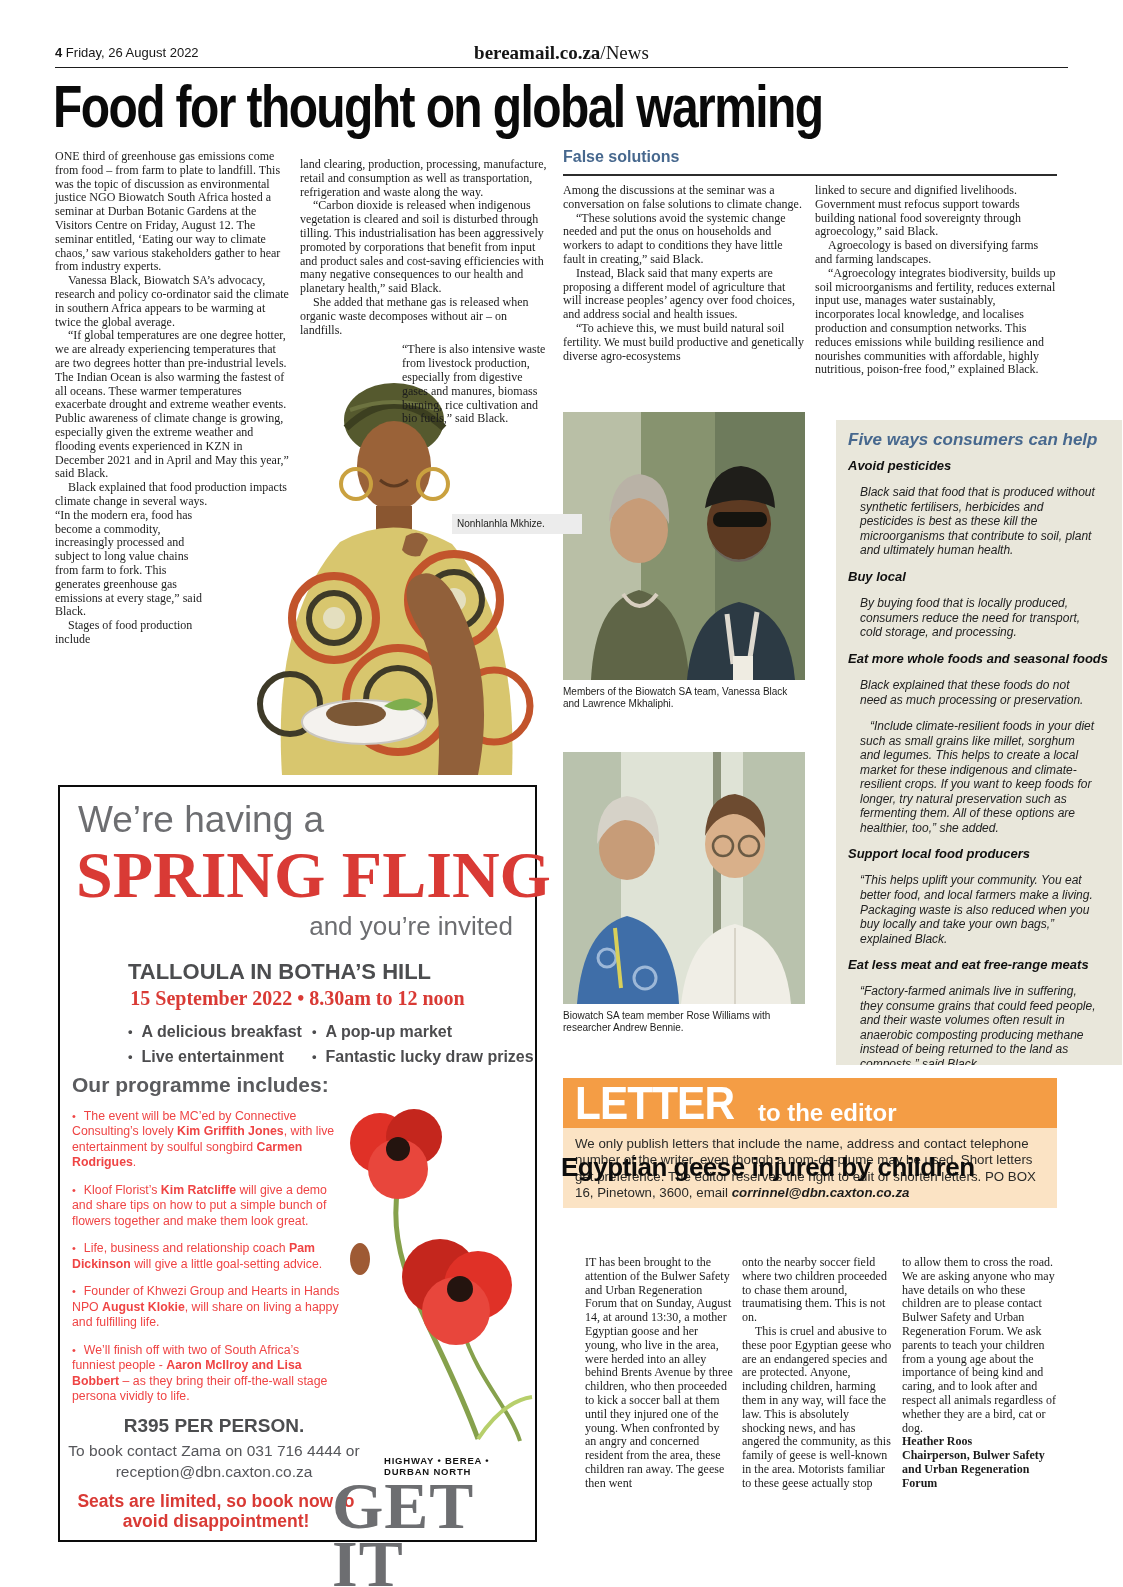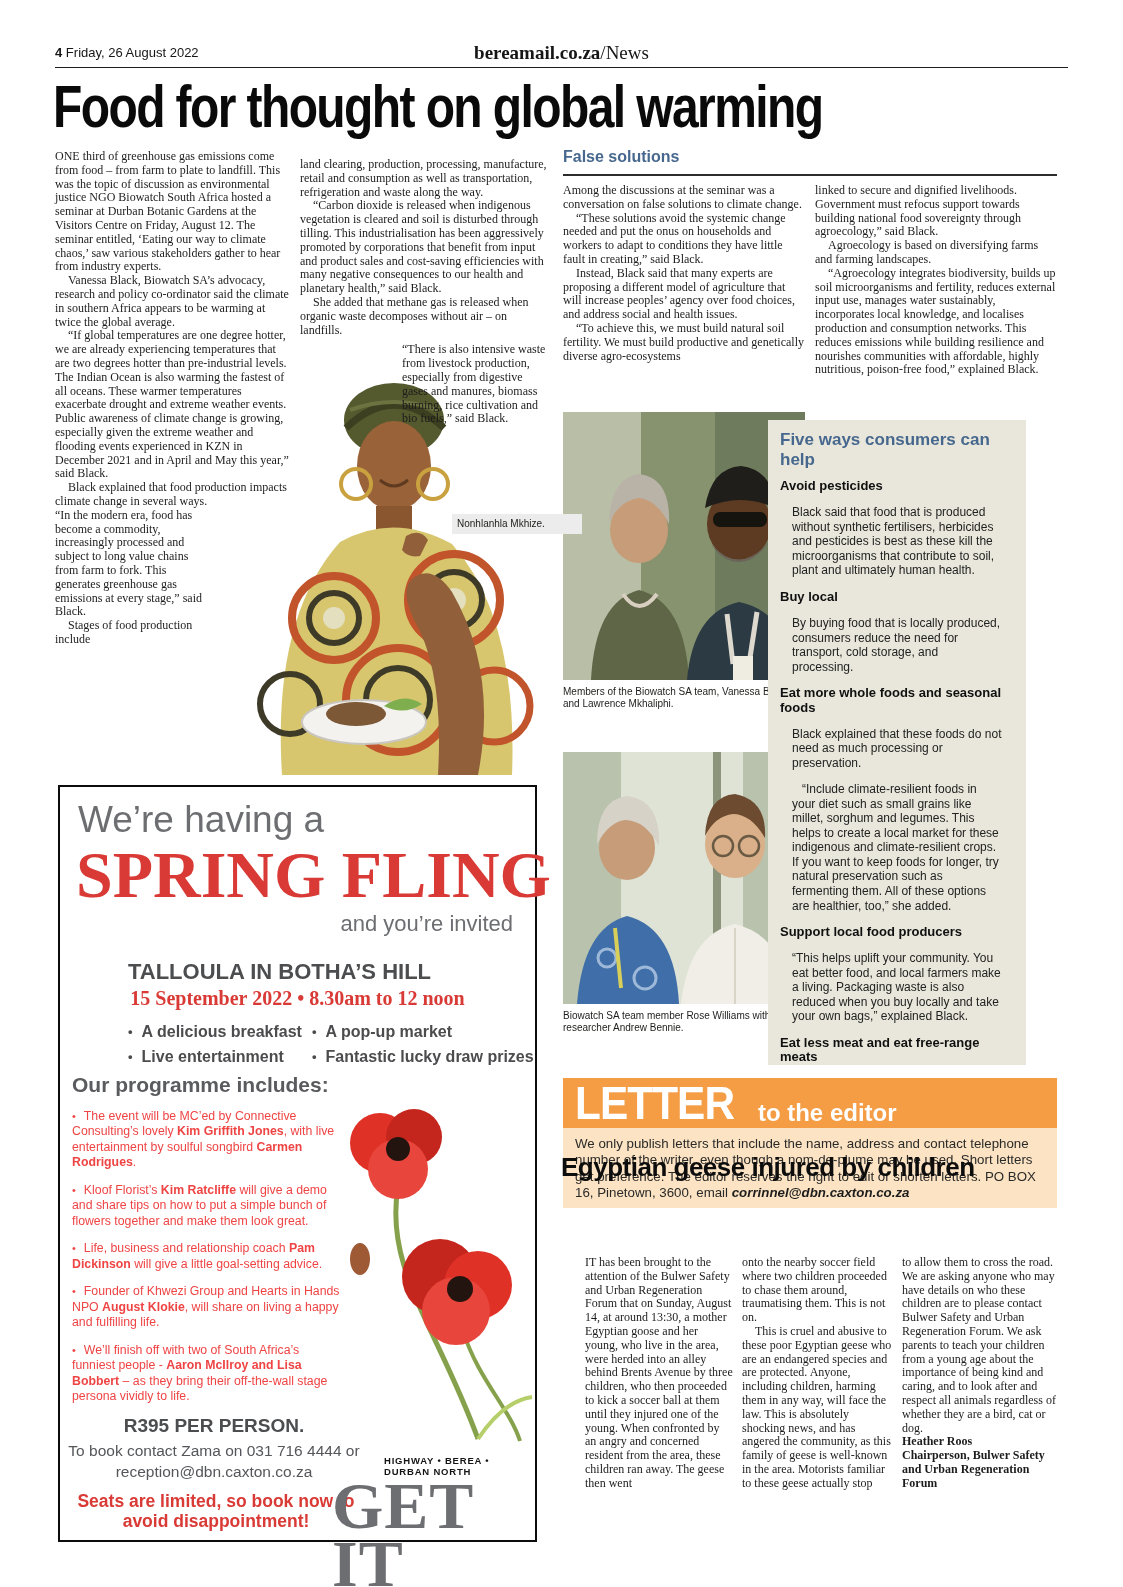--- a/index.html
+++ b/index.html
@@ -163,21 +163,21 @@
     <ellipse cx="172" cy="92" rx="30" ry="34" fill="#d9b08a"></ellipse>
     <path d="M142 84 Q144 44 172 42 Q204 48 202 86 Q188 62 170 62 Q152 64 142 84 Z" fill="#6d4b30"></path>
     <circle cx="160" cy="94" r="10" stroke="#6a5a44" stroke-width="2.5" fill="none"></circle>
     <circle cx="186" cy="94" r="10" stroke="#6a5a44" stroke-width="2.5" fill="none"></circle>
     <path d="M118 252 Q126 182 172 172 Q222 184 228 252 Z" fill="#f0eee6"></path>
     <path d="M172 176 L172 252" stroke="#d8d4c8" stroke-width="2" fill="none"></path>
   </svg>
 </div>
 <div class="abs caption" style="left:563px;top:1010px;width:232px;">Biowatch SA team member Rose Williams with researcher Andrew Bennie.</div>
 
-<div class="abs fivebox" style="left:768px;top:420px;width:258px;height:645px;overflow:hidden;">
+<div class="abs fivebox" style="left:836px;top:420px;width:286px;height:645px;overflow:hidden;font-style:italic;">
   <div class="blue-head" style="font-size:17px;margin-bottom:4px;">Five ways consumers can help</div>
   <div>
       <h4>Avoid pesticides</h4>
       <p>Black said that food that is produced without synthetic fertilisers, herbicides and pesticides is best as these kill the microorganisms that contribute to soil, plant and ultimately human health.</p>
       <h4>Buy local</h4>
       <p>By buying food that is locally produced, consumers reduce the need for transport, cold storage, and processing.</p>
       <h4>Eat more whole foods and seasonal foods</h4>
       <p>Black explained that these foods do not need as much processing or preservation.</p>
       <p>“Include climate-resilient foods in your diet such as small grains like millet, sorghum and legumes. This helps to create a local market for these indigenous and climate-resilient crops. If you want to keep foods for longer, try natural preservation such as fermenting them. All of these options are healthier, too,” she added.</p>
       <h4>Support local food producers</h4>
@@ -209,21 +209,21 @@
     </div>
   <div class="sigline">
       <p>Heather Roos</p>
       <p>Chairperson, Bulwer Safety and Urban Regeneration Forum</p>
     </div>
 </div>
 
 <div class="abs adbox" style="left:58px;top:785px;width:479px;height:757px;">
   <div class="abs sans gray" style="left:18px;top:12px;font-size:37px;">We’re having a</div>
   <div class="abs serif red" style="left:16px;top:50px;font-size:66px;font-weight:bold;letter-spacing:0px;white-space:nowrap;">SPRING FLING</div>
-  <div class="abs sans gray" style="right:22px;top:124px;font-size:22px;">and you’re invited</div>
+  <div class="abs sans gray" style="right:22px;top:124px;font-size:26px;">and you’re invited</div>
   <div class="abs sans dgray" style="left:0;top:172px;width:439px;text-align:center;font-size:22px;font-weight:bold;">TALLOULA IN BOTHA’S HILL</div>
   <div class="abs serif red" style="left:0;top:200px;width:475px;text-align:center;font-size:20px;font-weight:bold;">15 September 2022 • 8.30am to 12 noon</div>
   <ul class="abs ad-bullets" style="left:68px;top:236px;">
       <li>A delicious breakfast</li>
       <li>Live entertainment</li>
     </ul>
   <ul class="abs ad-bullets" style="left:252px;top:236px;">
       <li>A pop-up market</li>
       <li>Fantastic lucky draw prizes</li>
     </ul>

